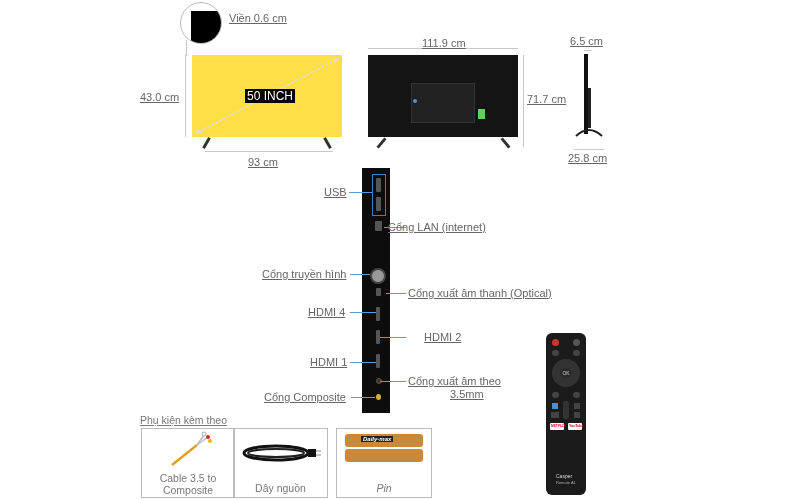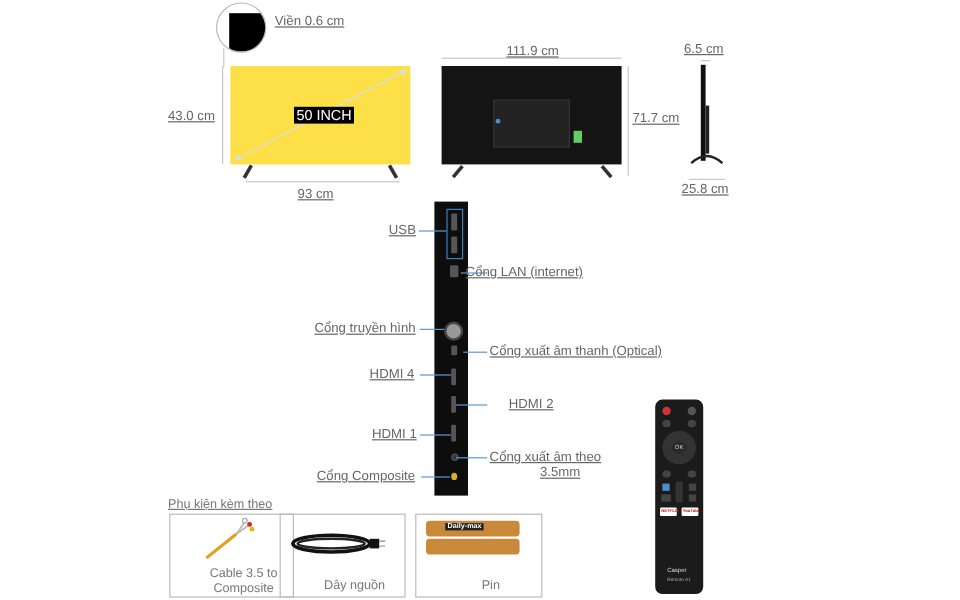--- a/index.html
+++ b/index.html
@@ -8,21 +8,21 @@
   .abs { position:absolute; }
   .lbl { position:absolute; font-size:11px; color:#666; white-space:nowrap;text-decoration:underline; }
   .dimline { position:absolute; background:#c8c8c8; }
   .blue { position:absolute; background:#5a9bd5; height:1px; }
   .tv-front { position:absolute; left:192px; top:55px; width:150px; height:82px; background:#fde047; }
   .tv-back { position:absolute; left:368px; top:55px; width:150px; height:82px; background:#141414; }
   .stand { position:absolute; width:3px; height:12px; background:#333; }
   .panel { position:absolute; left:362px; top:168px; width:28px; height:245px; background:#0d0d0d; }
   .port { position:absolute; background:#555; border-radius:1px; }
   .remote { position:absolute; left:546px; top:333px; width:40px; height:162px; background:#1b1b1b; border-radius:6px; }
-  .acc-box { position:absolute; top:428px; height:68px; border:1px solid #bbb;padding-left:10px; }
+  .acc-box { position:absolute; top:428px; height:68px; border:1px solid #bbb; }
   .acc-text { position:absolute; width:100%; text-align:center; font-size:10.5px; color:#777; line-height:12px; }
 </style>
 </head>
 <body>
 
 <div>
 
   <div class="abs" style="left:180px;top:2px;width:40px;height:40px;border:1px solid #bbb;border-radius:50%;overflow:hidden;background:#fff;">
     <div style="position:absolute;left:10px;top:8px;width:32px;height:32px;background:#000;"></div>
   </div>
@@ -159,20 +159,20 @@
     <svg width="93" height="40" style="position:absolute;left:0;top:0;">
       <ellipse cx="42" cy="24" rx="32" ry="7" stroke="#111" stroke-width="3" fill="none"></ellipse>
       <ellipse cx="42" cy="24" rx="28" ry="4" stroke="#222" stroke-width="2" fill="none"></ellipse>
       <rect x="74" y="20" width="8" height="8" fill="#111"></rect>
       <line x1="82" y1="22" x2="87" y2="22" stroke="#888" stroke-width="1"></line>
       <line x1="82" y1="26" x2="87" y2="26" stroke="#888" stroke-width="1"></line>
     </svg>
     <div class="acc-text" style="top:53px;">Dây nguồn</div>
   </div>
 
-  <div class="acc-box" style="left:346px;width:94px;">
+  <div class="acc-box" style="left:336px;width:94px;font-style:italic;">
     <div style="position:absolute;left:8px;top:5px;width:78px;height:13px;background:#c88a3a;border-radius:3px;">
       <span style="position:absolute;left:16px;top:2px;font-size:6px;color:#fff;font-weight:bold;background:#222;padding:0 2px;">Daily-max</span>
     </div>
     <div style="position:absolute;left:8px;top:20px;width:78px;height:13px;background:#c88a3a;border-radius:3px;"></div>
     <div class="acc-text" style="top:53px;">Pin</div>
   </div>
 </div>
 
 </body></html>

